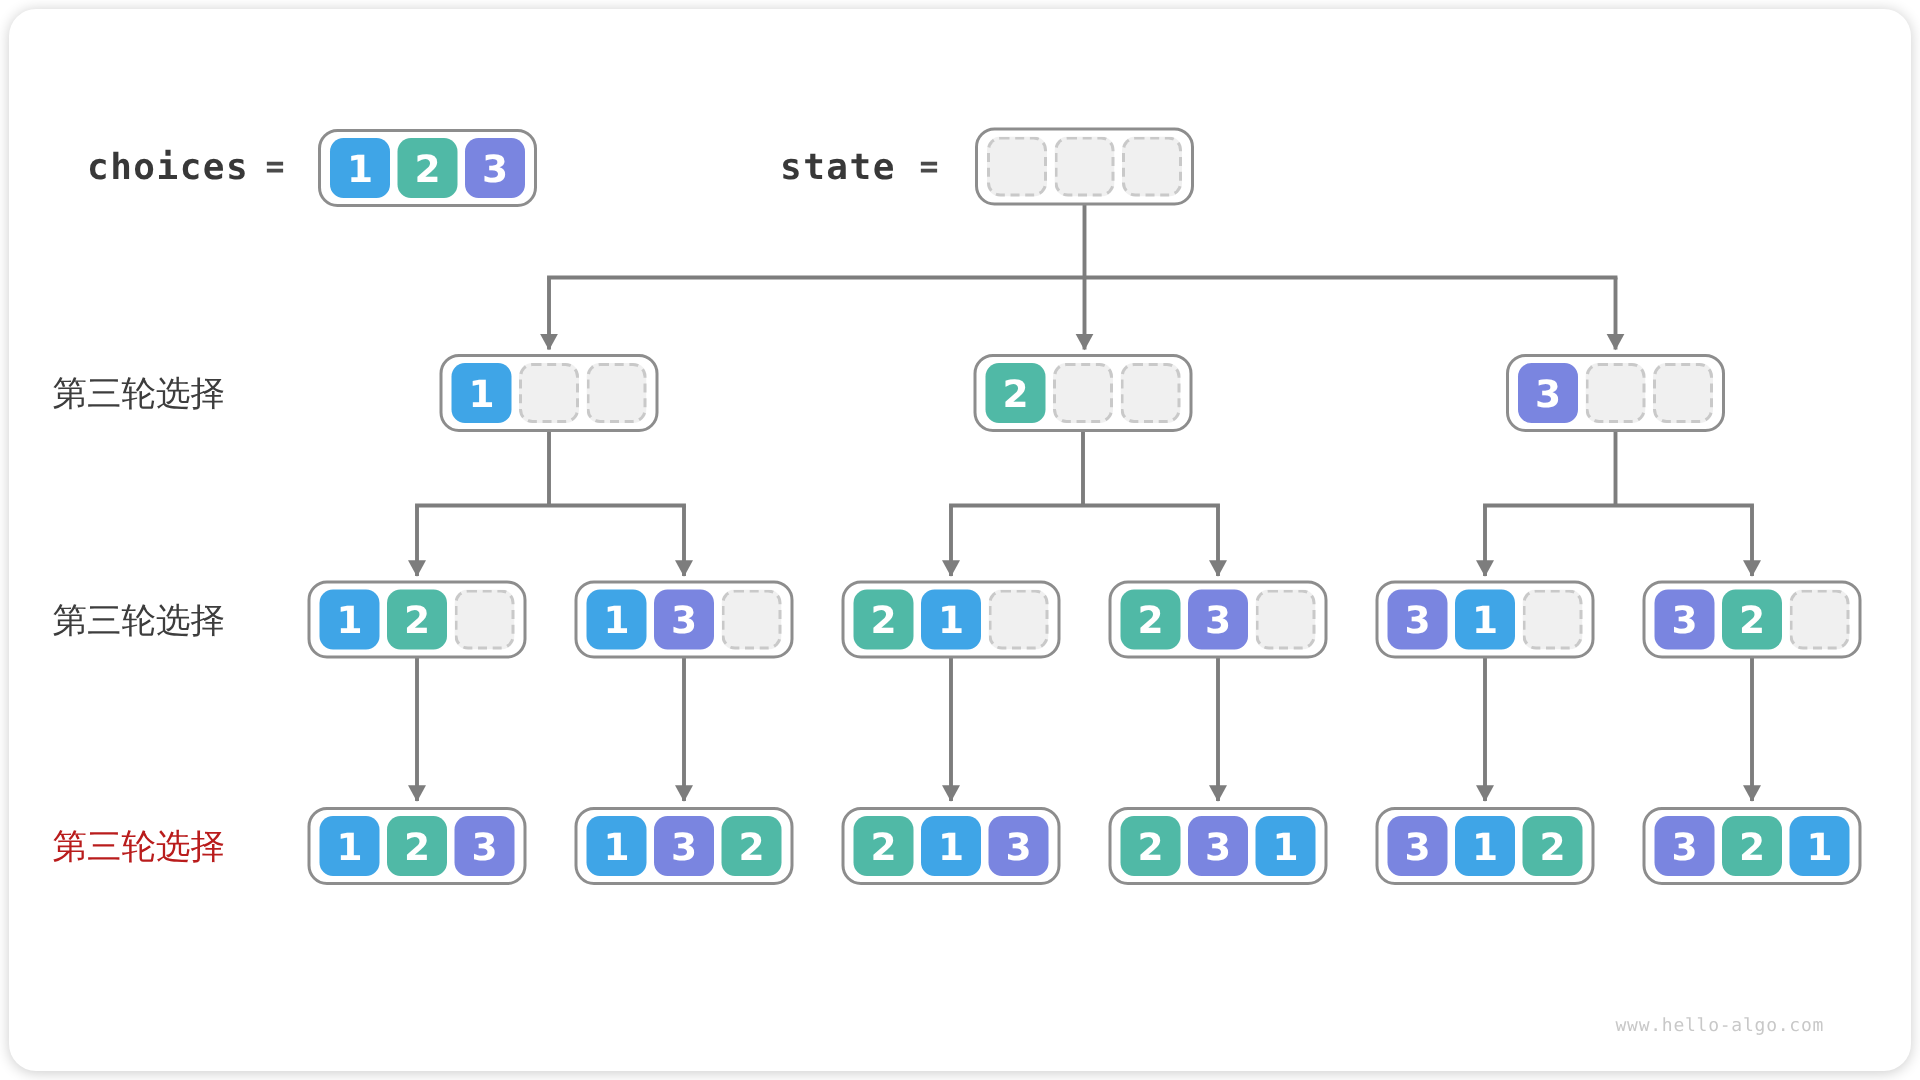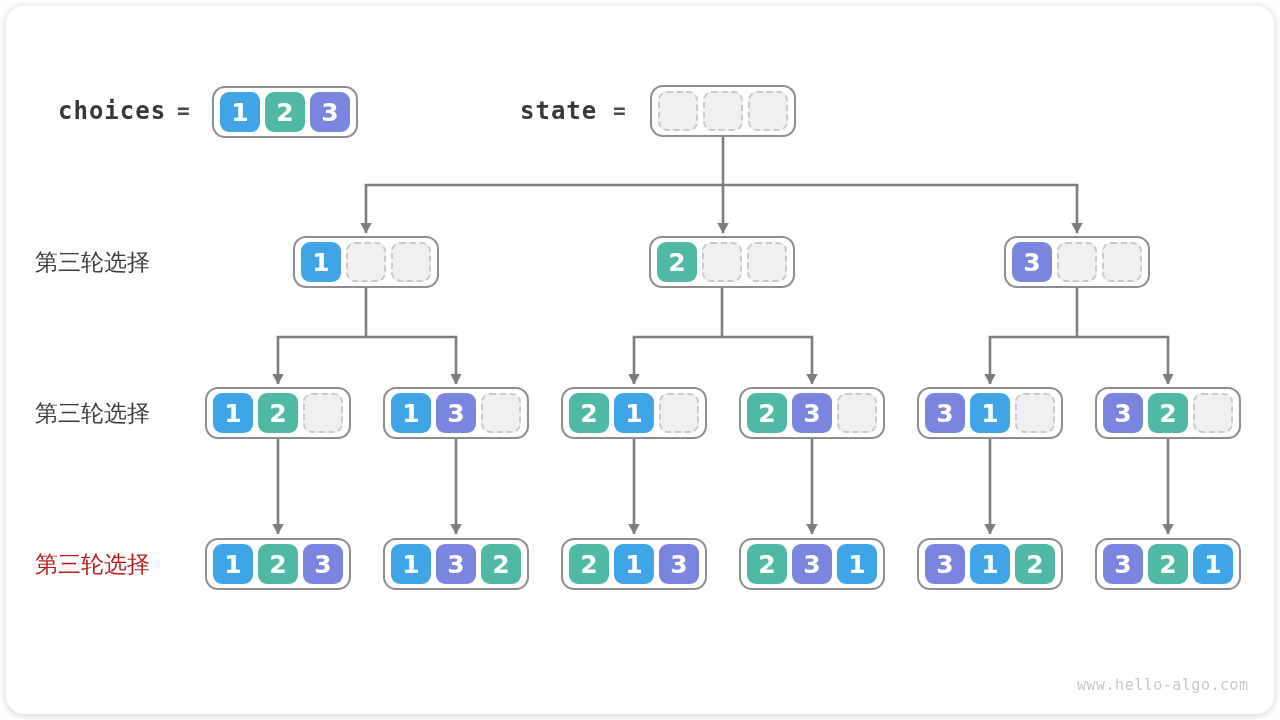--- a/index.html
+++ b/index.html
@@ -43,21 +43,21 @@
     font-family: "DejaVu Sans", "Liberation Sans", sans-serif;
   }
   .cell.empty { border: 2px dashed #c9c9c9; }
   svg.connectors {
     position: absolute; left: 0; top: 0; width: 1280px; height: 720px;
     pointer-events: none;
   }
   .watermark {
     position: absolute;
     font-family: "DejaVu Sans Mono", "Liberation Mono", monospace;
-    font-size: 15px; letter-spacing: 0.5px; color: #c8c8c8; white-space: nowrap;
+    font-size: 12px; letter-spacing: 0.5px; color: #c8c8c8; white-space: nowrap;
   }
 </style>
 </head>
 <body>
 
 <div class="stage">
   <div class="card"></div>
 
   <svg class="connectors" viewBox="0 0 1280 720" id="connectors">
       <defs>

